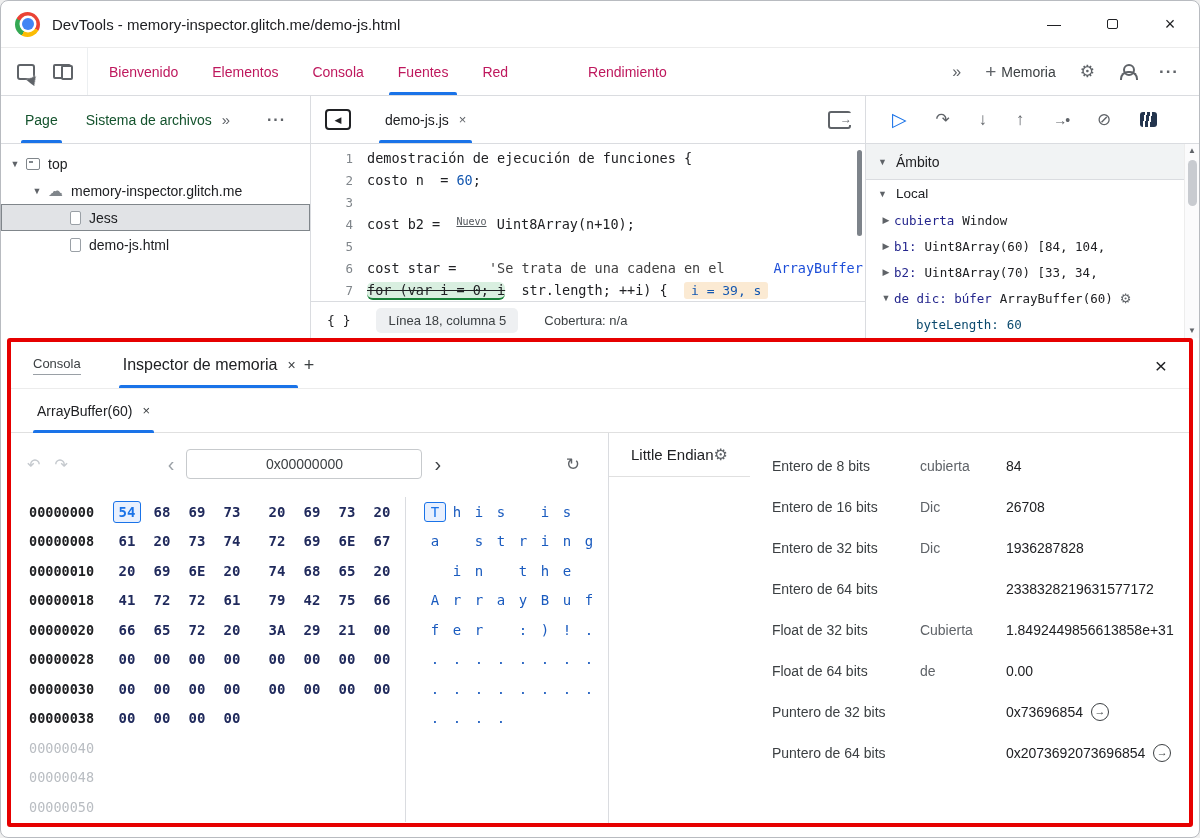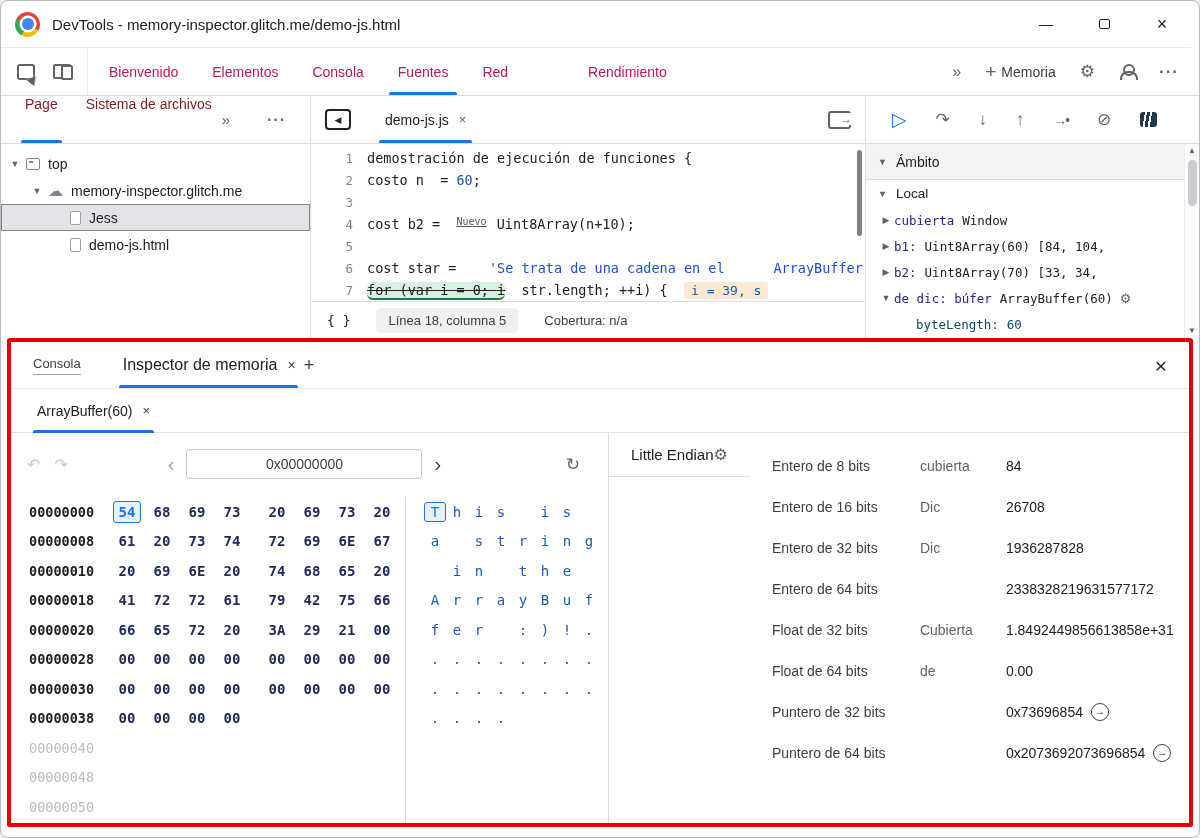--- a/index.html
+++ b/index.html
@@ -1,20 +1,20 @@
 <!DOCTYPE html>
 <html><head>
 <meta charset="utf-8">
 <style>
 *{margin:0;padding:0;box-sizing:border-box;}
 html,body{background:#efefef;font-family:"Liberation Sans",sans-serif;}
 .window{position:relative;width:1200px;height:838px;background:#fff;border:1px solid #b8bbc0;border-radius:8px;overflow:hidden;}
 
 
-.titlebar{position:absolute;top:0;left:0;right:8px;height:47px;display:flex;align-items:center;padding-left:14px;border-bottom:1px solid #ececec;}
+.titlebar{position:absolute;top:0;left:0;right:0;height:47px;display:flex;align-items:center;padding-left:14px;border-bottom:1px solid #ececec;}
 .logo{position:relative;width:25px;height:25px;border-radius:50%;flex:none;
  background:conic-gradient(#ea4335 0 33%,#fbbc05 0 58%,#34a853 0 83%,#ea4335 0 100%);}
 .logo::before{content:"";position:absolute;inset:6.5px;background:#4285f4;border-radius:50%;box-shadow:0 0 0 2.5px #fff;}
 .title{margin-left:12px;font-size:15px;color:#202124;}
 .win-controls{margin-left:auto;display:flex;height:100%;}
 .win-btn{width:58px;display:flex;align-items:center;justify-content:center;font-size:14px;color:#202124;}
 .win-btn.close{font-size:18px;}
 .maximize-glyph{width:11px;height:10px;border:1.5px solid #202124;border-radius:2px;}
 
 
@@ -34,21 +34,21 @@
 .gear{font-size:17px;color:#5f6368;line-height:1;}
 .person-icon{position:relative;width:16px;height:16px;display:inline-block;}
 .person-icon::before{content:"";position:absolute;top:0;left:4px;width:8px;height:8px;border:2px solid #5f6368;border-radius:50%;}
 .person-icon::after{content:"";position:absolute;bottom:0;left:1px;width:14px;height:7px;border:2px solid #5f6368;border-bottom:none;border-radius:8px 8px 0 0;}
 .dots-h{font-size:17px;color:#5f6368;font-weight:bold;letter-spacing:1px;}
 
 
 .main{position:absolute;top:95px;left:0;right:0;height:242px;display:flex;}
 .sidebar{width:310px;border-right:1px solid #dadce0;display:flex;flex-direction:column;flex:none;}
 .side-tabs{height:48px;display:flex;align-items:center;border-bottom:1px solid #dadce0;padding:0 10px;flex:none;}
-.side-tab{padding:0 14px;height:100%;display:flex;align-items:flex-start;font-size:14px;color:#7f1d1d;position:relative;}
+.side-tab{padding:0 14px;height:100%;display:flex;align-items:center;font-size:14px;color:#14532d;position:relative;}
 .side-tab.active::after{content:"";position:absolute;left:10px;right:10px;bottom:0;height:3px;background:#1a73e8;border-radius:2px 2px 0 0;}
 .side-chevrons{font-size:15px;color:#5f6368;margin-left:-4px;}
 .side-dots{margin-left:auto;margin-right:14px;font-size:16px;font-weight:bold;color:#5f6368;letter-spacing:1px;}
 .tree{padding-top:6px;}
 .tree-item{height:27px;display:flex;align-items:center;font-size:14px;color:#202124;}
 .tree-item.selected{background:#e1e3e6;box-shadow:inset 0 0 0 1px #80868b;}
 .tree-expander{width:16px;font-size:9px;color:#5f6368;text-align:center;flex:none;}
 .tree-icon{margin:0 8px 0 3px;flex:none;display:inline-block;}
 .icon-frame{width:14px;height:12px;border:1.5px solid #80868b;border-radius:2px;position:relative;}
 .icon-frame::before{content:"";position:absolute;top:2px;left:2px;width:4px;height:2px;background:#80868b;}
@@ -63,21 +63,21 @@
 .ed-tab::after{content:"";position:absolute;left:0;right:0;bottom:0;height:3px;background:#1a73e8;border-radius:2px 2px 0 0;}
 .tab-close{font-size:13px;color:#5f6368;}
 .open-file-icon{width:23px;height:18px;border:2px solid #5f6368;border-radius:3px;position:relative;margin-left:auto;}
 .ofi-arrow{position:absolute;right:-3px;top:50%;transform:translateY(-58%);font-size:12px;color:#5f6368;background:#fff;line-height:1;}
 .code{flex:1;position:relative;font-family:"DejaVu Sans Mono",monospace;font-size:13.5px;padding-top:3px;overflow:hidden;}
 .code-line{display:flex;height:22px;align-items:center;}
 .line-num{width:56px;text-align:right;padding-right:14px;color:#80868b;font-size:12.5px;flex:none;}
 .line-content{white-space:pre;color:#202124;}
 .tok-plain{color:#202124;}
 .tok-num{color:#1558b0;}
-.tok-string{color:#1d4ed8;}
+.tok-string{color:#404040;}
 .tok-string-orange{color:#1d4ed8;}
 .tok-kw-small{font-size:10px;color:#50555a;text-decoration:underline;position:relative;top:-4px;margin-right:2px;}
 .tok-paused{background:#d9efe0;text-decoration:line-through;border-bottom:2px solid #188038;border-radius:6px;}
 .badge{background:#fbead3;border-radius:3px;padding:1px 7px;font-size:13px;}
 .badge-orange{color:#a85e00;}
 .badge-blue{color:#1558b0;}
 .ed-scrollbar{position:absolute;right:3px;top:6px;width:5px;height:86px;background:#7d838a;border-radius:3px;}
 .statusbar{height:37px;border-top:1px solid #dadce0;display:flex;align-items:center;gap:26px;padding:0 16px;font-size:13px;color:#3c4043;flex:none;}
 .braces{font-family:"DejaVu Sans Mono",monospace;font-size:13px;color:#202124;}
 .pos-pill{background:#eef0f2;border-radius:5px;padding:5px 12px;}

